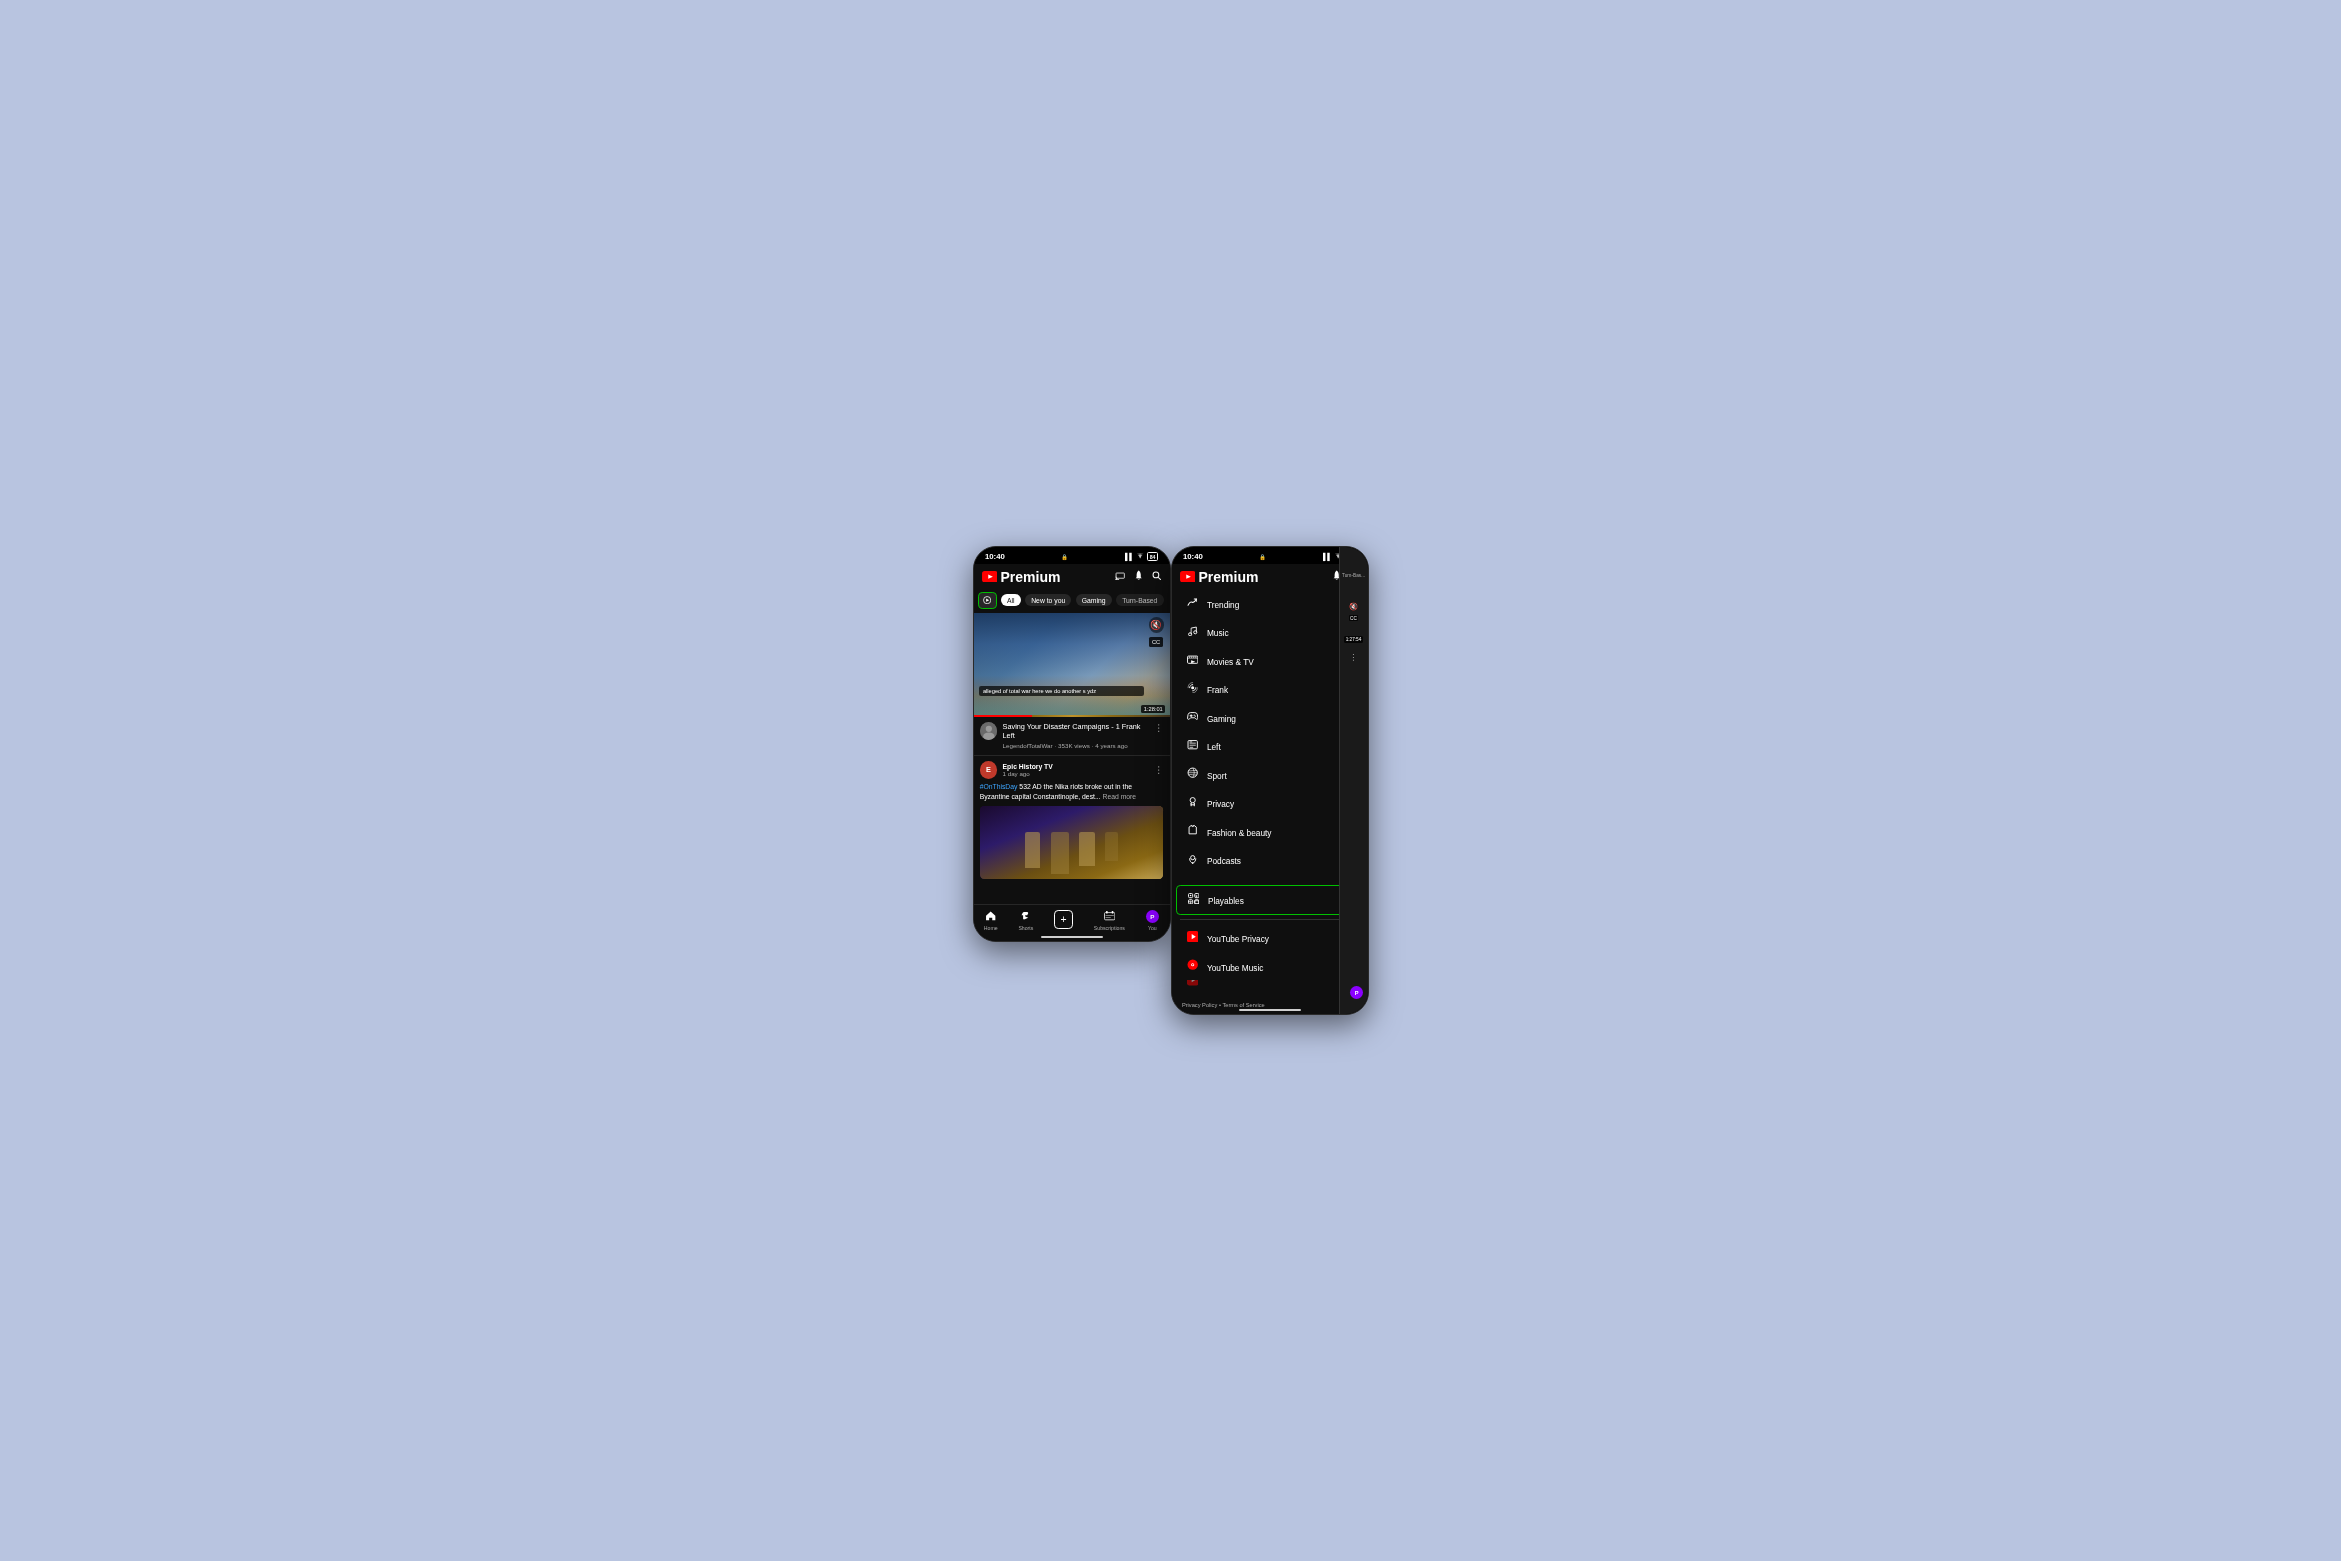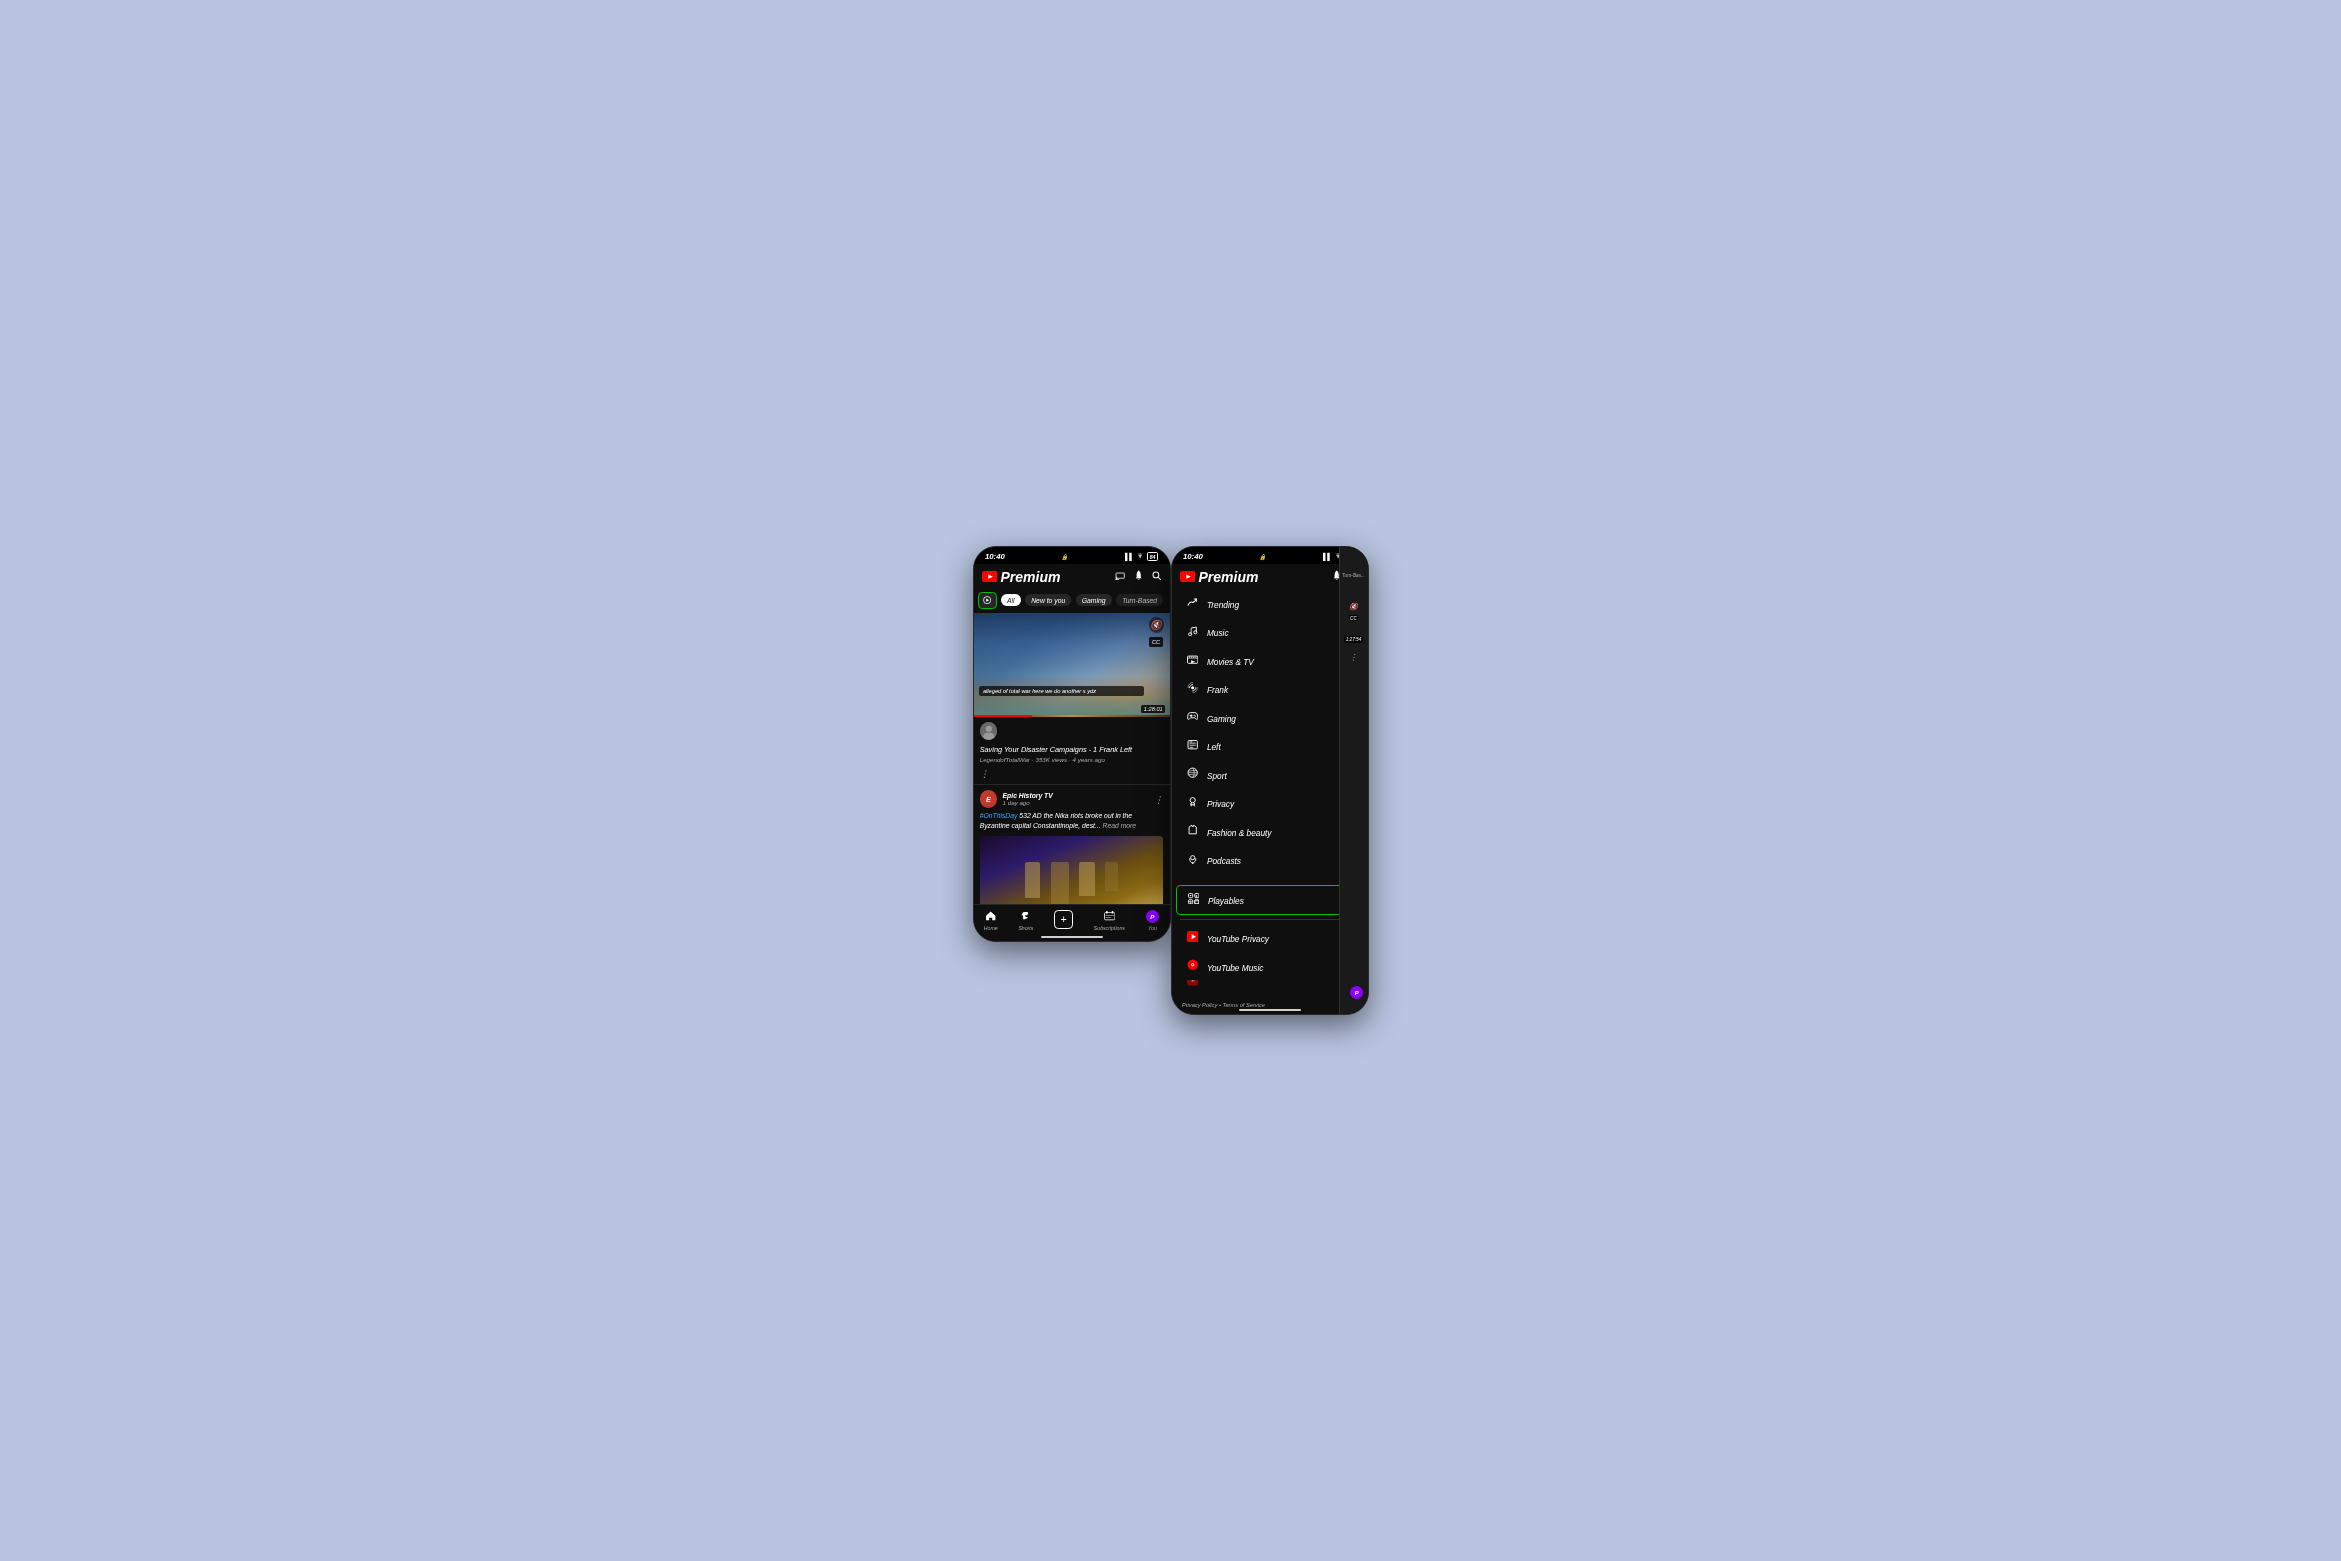--- a/index.html
+++ b/index.html
@@ -8,21 +8,20 @@
       display: flex;
       justify-content: center;
       align-items: center;
       min-height: 100vh;
       font-family: -apple-system, BlinkMacSystemFont, 'Helvetica Neue', Arial, sans-serif;
       padding: 21px 10.4px;
     }
     .phones-container {
       display: flex;
       align-items: flex-start;
-      font-style: italic;
     }
     .phone {
       width: 198px;
       min-height: 396px;
       background: #0f0f0f;
       border-radius: 23px;
       overflow: hidden;
       position: relative;
       box-shadow: 0 10.4px 31px rgba(0,0,0,0.5);
       border: 1px solid #2a2a2a;
@@ -168,21 +167,20 @@
       font-size: 5.7px;
       padding: 2.1px 4.2px;
       border-radius: 2.1px;
     }
     
     .video-info {
       padding: 5.2px 6.2px;
       display: flex;
       gap: 5.2px;
       align-items: flex-start;
-      flex-direction: column;
     }
     .avatar-small {
       width: 17.7px;
       height: 17.7px;
       border-radius: 50%;
       background: #555;
       flex-shrink: 0;
       overflow: hidden;
       display: flex;
       align-items: center;

